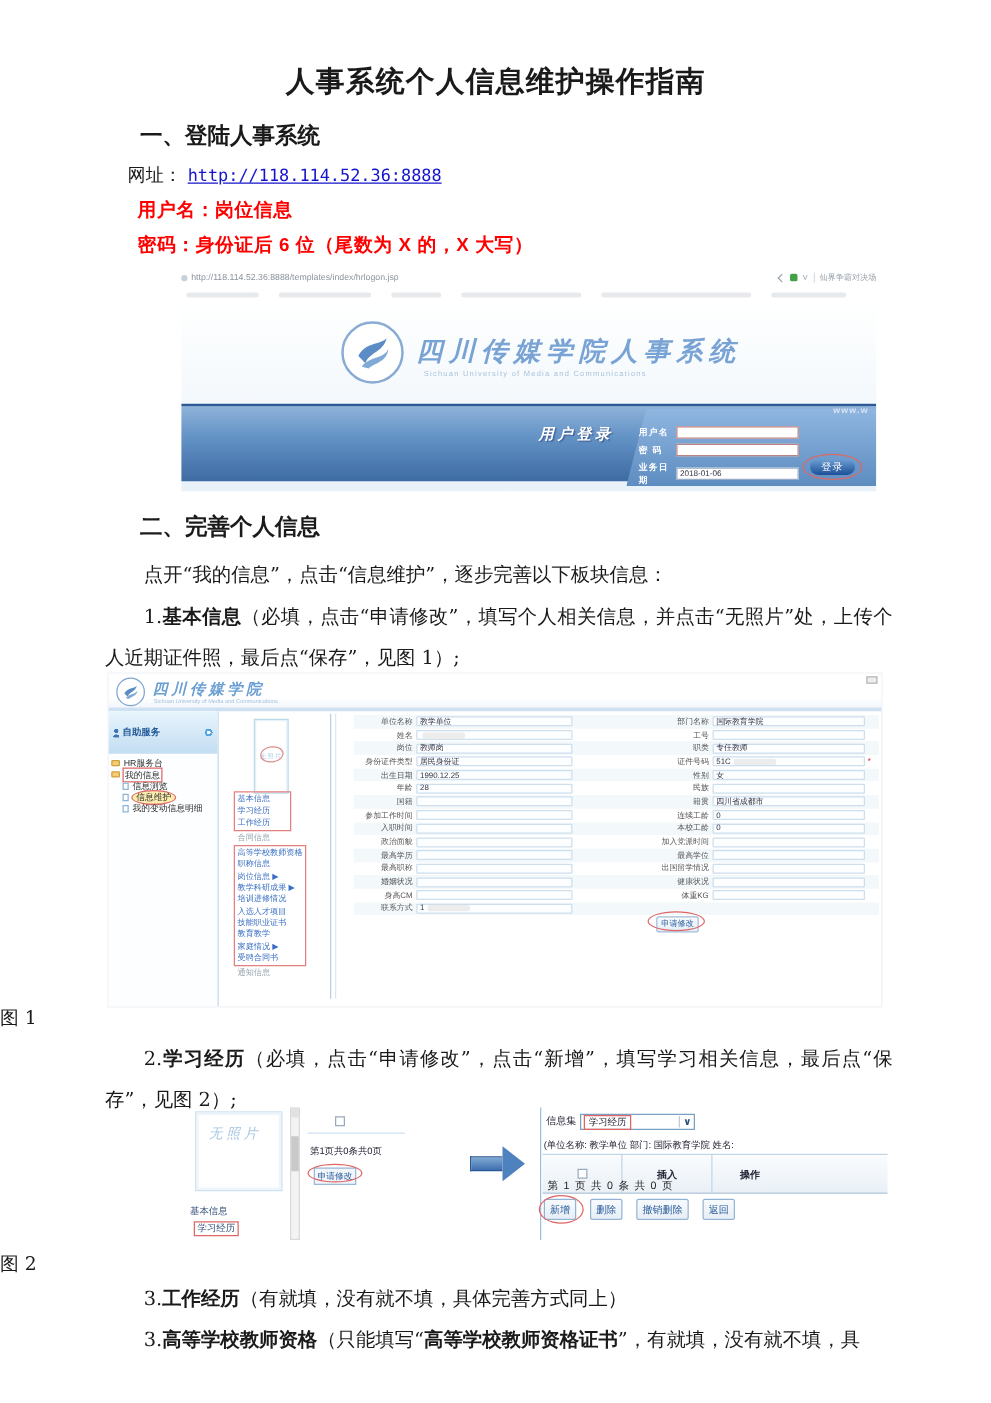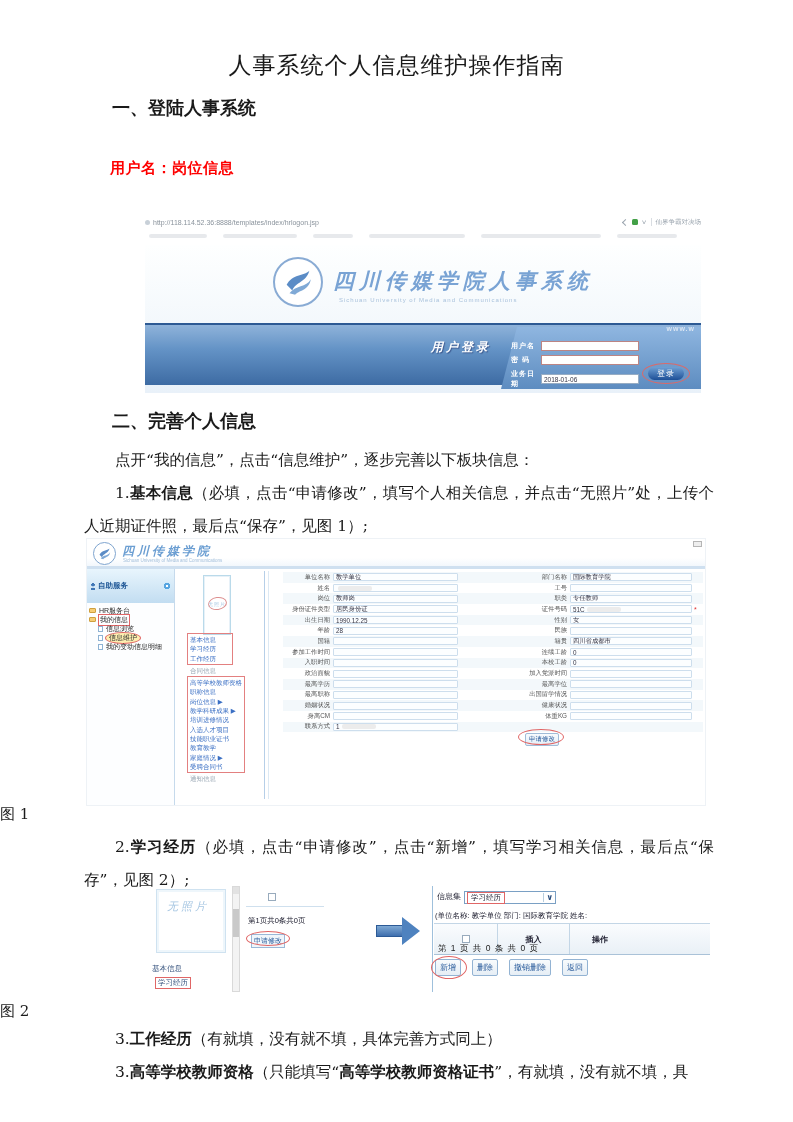--- a/index.html
+++ b/index.html
@@ -2,21 +2,21 @@
 <html><head>
 <meta charset="utf-8">
 <style>
   *{margin:0;padding:0;box-sizing:border-box}
   body{background:#ffffff}
   .page{position:relative;width:793px;height:1122px;background:#fff;overflow:hidden;
         font-family:"DejaVu Serif","Liberation Serif",serif;color:#1a1a1a}
 
   
   .doc-title{position:absolute;top:50px;left:0;width:100%;text-align:center;
-             font-family:"Liberation Sans","DejaVu Sans",sans-serif;font-weight:normal;font-size:23px;letter-spacing:1px}
+             font-family:"Liberation Sans","DejaVu Sans",sans-serif;font-weight:bold;font-size:23px;letter-spacing:1px}
   .h-sec{position:absolute;font-family:"Liberation Sans","DejaVu Sans",sans-serif;font-weight:bold;font-size:18px}
   #h1{left:112px;top:96px}
   #h2{left:112px;top:409px}
   .url-line{position:absolute;left:102px;top:131px;font-size:14.5px}
   .url-link{color:#1414cc;text-decoration:underline;font-family:"DejaVu Sans Mono","Liberation Mono",monospace;font-size:13.5px;cursor:pointer}
   .redline{position:absolute;color:#fe0000;font-family:"Liberation Sans","DejaVu Sans",sans-serif;font-weight:bold;font-size:15px;letter-spacing:.5px}
   #red1{left:110px;top:159px}
   #red2{left:110px;top:187px}
   .para{position:absolute;left:84px;width:630px;font-size:15.5px;line-height:32.5px;text-align:justify;text-indent:2em}
   #p-intro{top:444px}
@@ -181,22 +181,27 @@
 </style>
 </head>
 <body>
 
 <div class="page">
 
   <div class="doc-title">人事系统个人信息维护操作指南</div>
 
   <div class="h-sec" id="h1">一、登陆人事系统</div>
 
+  <div class="url-line">
+    <span>网址：</span>
+    <a class="url-link">http://118.114.52.36:8888</a>
+  </div>
 
   <div class="redline" id="red1">用户名：岗位信息</div>
+  <div class="redline" id="red2">密码：身份证后 6 位（尾数为 X 的，X 大写）</div>
 
   <div class="browser">
     <div class="addr">
       <span class="dot"></span>
       <span class="a-text">http://118.114.52.36:8888/templates/index/hrlogon.jsp</span>
       <span class="addr-right">
         <span class="share-icon"></span>
         <span class="green-badge"></span>
         <span class="chev-down"></span>
         <span class="vdiv"></span>

